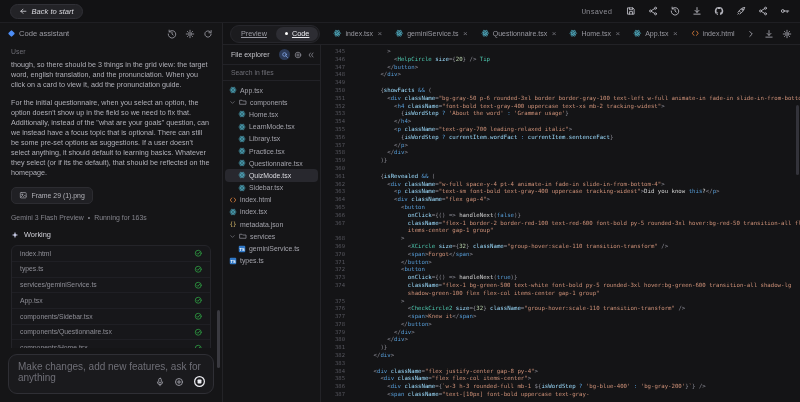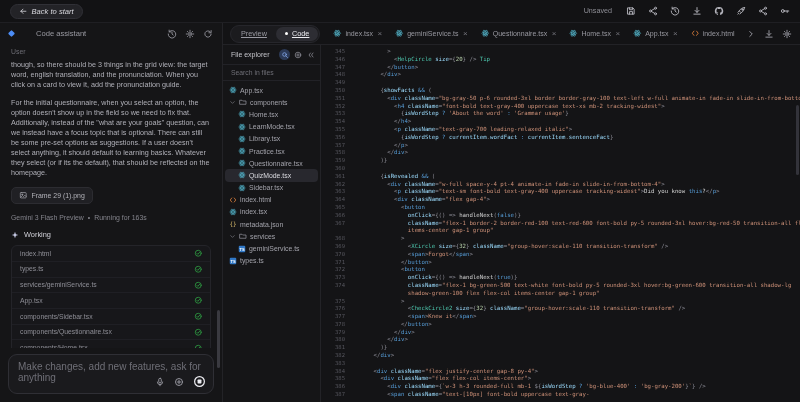--- a/index.html
+++ b/index.html
@@ -10,30 +10,30 @@
   .ic8{width:8.5px;height:8.5px;}
 
   
   .topbar{height:22px;display:flex;align-items:center;padding:0 10px;gap:8px;position:relative;
           background:#121214;border-bottom:1px solid #1f1f23;flex-shrink:0;}
   .back-pill{display:flex;align-items:center;gap:4px;background:#232327;border:1px solid #303036;
              border-radius:10px;height:15px;padding:0 8px;font-size:7.6px;color:#d9d9df;cursor:pointer;font-style:italic;}
   .title-wrap{position:absolute;left:50%;transform:translateX(-50%);display:flex;align-items:center;gap:5px;
               font-size:8.6px;color:#ebebf0;}
   .title-wrap .ic{color:#9a9aa2;width:9px;height:9px;}
-  .top-actions{margin-left:auto;display:flex;align-items:flex-start;gap:12px;color:#b4b4bc;}
+  .top-actions{margin-left:auto;display:flex;align-items:flex-end;gap:12px;color:#b4b4bc;font-family:Liberation Mono, monospace;}
   .unsaved{font-size:7.2px;color:#8d8d95;margin-right:2px;}
 
   
   .main{flex:1;display:flex;min-height:0;}
 
   
   .chat{width:222px;flex-shrink:0;background:#151517;border-right:1px solid #232327;
         display:flex;flex-direction:column;position:relative;}
-  .chat-head{height:21px;display:flex;align-items:center;gap:22px;padding:0 9px;color:#9a9aa2;
+  .chat-head{height:21px;display:flex;align-items:center;gap:5px;padding:0 9px;color:#9a9aa2;
              font-size:7.6px;flex-shrink:0;}
   .diamond{width:5px;height:5px;background:#4c8df6;transform:rotate(45deg);border-radius:1px;flex-shrink:0;}
   .chat-head .spacer{flex:1;}
   .chat-head .ic{color:#8f8f98;cursor:pointer;}
   .chat-scroll{flex:1;min-height:0;overflow:hidden;padding:2px 11px 0;font-size:7.2px;line-height:1.4;color:#b0b0b8;}
   .role{font-size:6.9px;color:#6d6d75;margin:1px 0 3px;}
   .chat-scroll p{margin:0 0 8px;}
   .attach{display:inline-flex;align-items:center;gap:4px;background:#202024;border:1px solid #2c2c31;
           border-radius:5px;padding:3px 7px;font-size:6.9px;color:#b3b3ba;margin:0 0 9px;cursor:pointer;}
   .attach .ic{color:#9a9aa2;}

